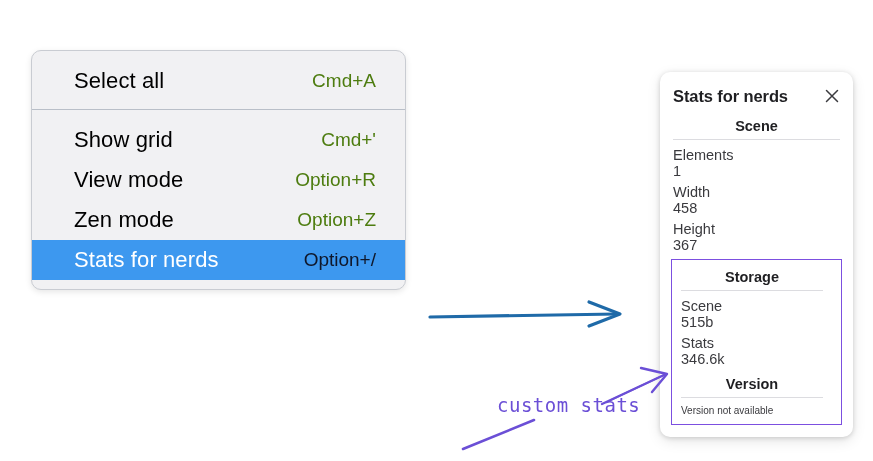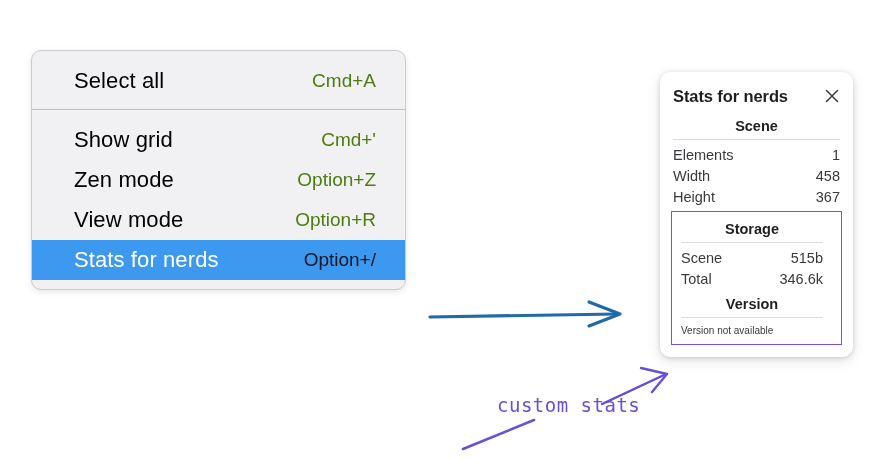--- a/index.html
+++ b/index.html
@@ -124,25 +124,26 @@
     color: #1f1f22;
     padding: 7px 0 5px 0;
   }
   .group-rule {
     height: 1px;
     background: #dcdce0;
     margin: 0 2px 4px 2px;
   }
   .stat-row {
     display: flex;
-    justify-content: space-between;
+    justify-content: flex-start;
     align-items: baseline;
     font-size: 14.5px;
     color: #3a3a3e;
     padding: 2.5px 2px;
+    flex-direction: column;
   }
   .stat-row .sr-key { white-space: nowrap; }
   .stat-row .sr-val { white-space: nowrap; }
   .stat-single {
     font-size: 10px;
     color: #3a3a3e;
     padding: 3px 2px 2px 2px;
     white-space: nowrap;
   }
   .group-scene { padding-top: 2px; }
@@ -178,26 +179,26 @@
   </div>
 
   <div class="menu-divider"></div>
 
   <div class="menu-section sec-2">
     <div class="menu-item">
       <span class="mi-label">Show grid</span>
       <span class="mi-shortcut">Cmd+'</span>
     </div>
     <div class="menu-item">
+      <span class="mi-label">View mode</span>
+      <span class="mi-shortcut">Option+R</span>
+    </div>
+    <div class="menu-item">
       <span class="mi-label">Zen mode</span>
       <span class="mi-shortcut">Option+Z</span>
-    </div>
-    <div class="menu-item">
-      <span class="mi-label">View mode</span>
-      <span class="mi-shortcut">Option+R</span>
     </div>
     <div class="menu-item selected">
       <span class="mi-label">Stats for nerds</span>
       <span class="mi-shortcut">Option+/</span>
     </div>
   </div>
 
 </div>
 
 <div class="stats-panel">
@@ -233,21 +234,21 @@
     <div class="stats-group boxed">
 
       <div>
         <div class="group-title">Storage</div>
         <div class="group-rule"></div>
         <div class="stat-row">
           <span class="sr-key">Scene</span>
           <span class="sr-val">515b</span>
         </div>
         <div class="stat-row">
-          <span class="sr-key">Total</span>
+          <span class="sr-key">Stats</span>
           <span class="sr-val">346.6k</span>
         </div>
       </div>
 
       <div>
         <div class="group-title">Version</div>
         <div class="group-rule"></div>
         <div class="stat-single">Version not available</div>
       </div>
 

